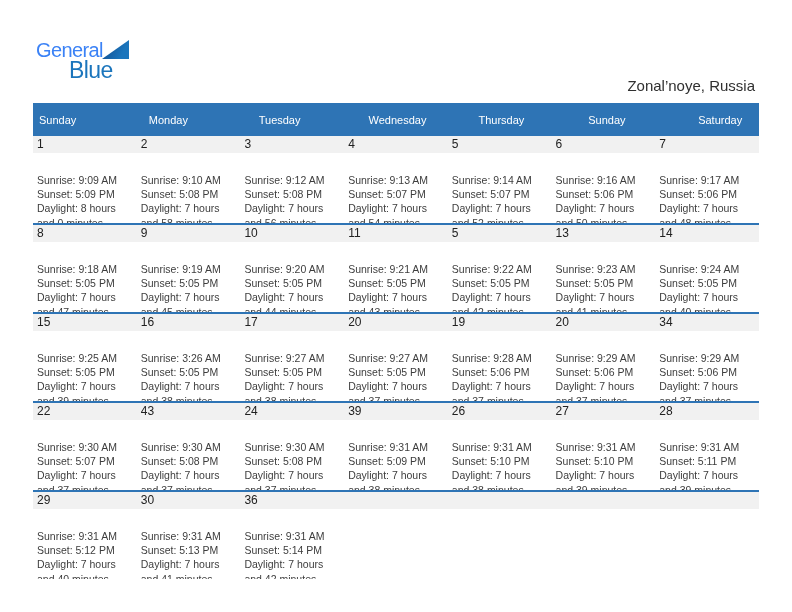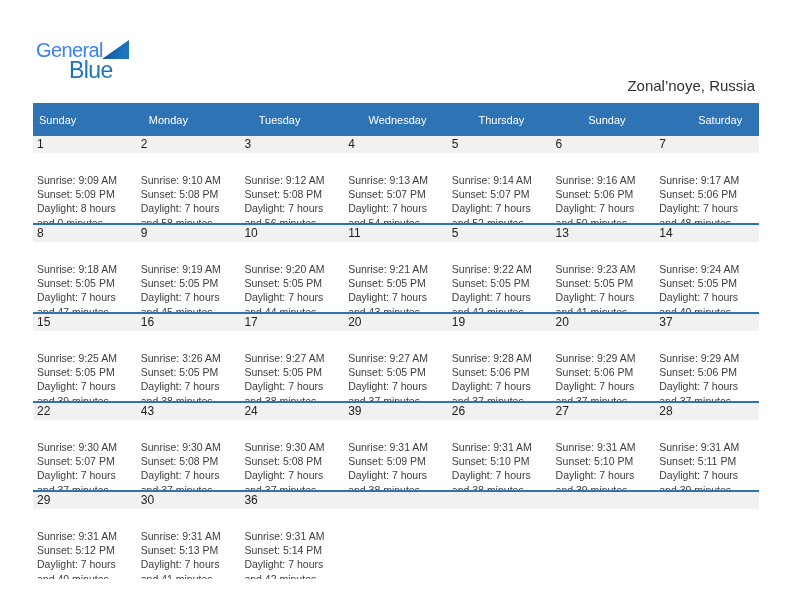--- a/index.html
+++ b/index.html
@@ -224,21 +224,21 @@
             <div class="cell-line">and 37 minutes.</div>
           </div>
           <div class="day-cell">
             <div class="day-num">20</div>
             <div class="cell-line sunrise">Sunrise: 9:29 AM</div>
             <div class="cell-line">Sunset: 5:06 PM</div>
             <div class="cell-line">Daylight: 7 hours</div>
             <div class="cell-line">and 37 minutes.</div>
           </div>
           <div class="day-cell">
-            <div class="day-num">37</div>
+            <div class="day-num">34</div>
             <div class="cell-line sunrise">Sunrise: 9:29 AM</div>
             <div class="cell-line">Sunset: 5:06 PM</div>
             <div class="cell-line">Daylight: 7 hours</div>
             <div class="cell-line">and 37 minutes.</div>
           </div>
         </div>
         <div class="week-row">
           <div class="day-cell">
             <div class="day-num">22</div>
             <div class="cell-line sunrise">Sunrise: 9:30 AM</div>

